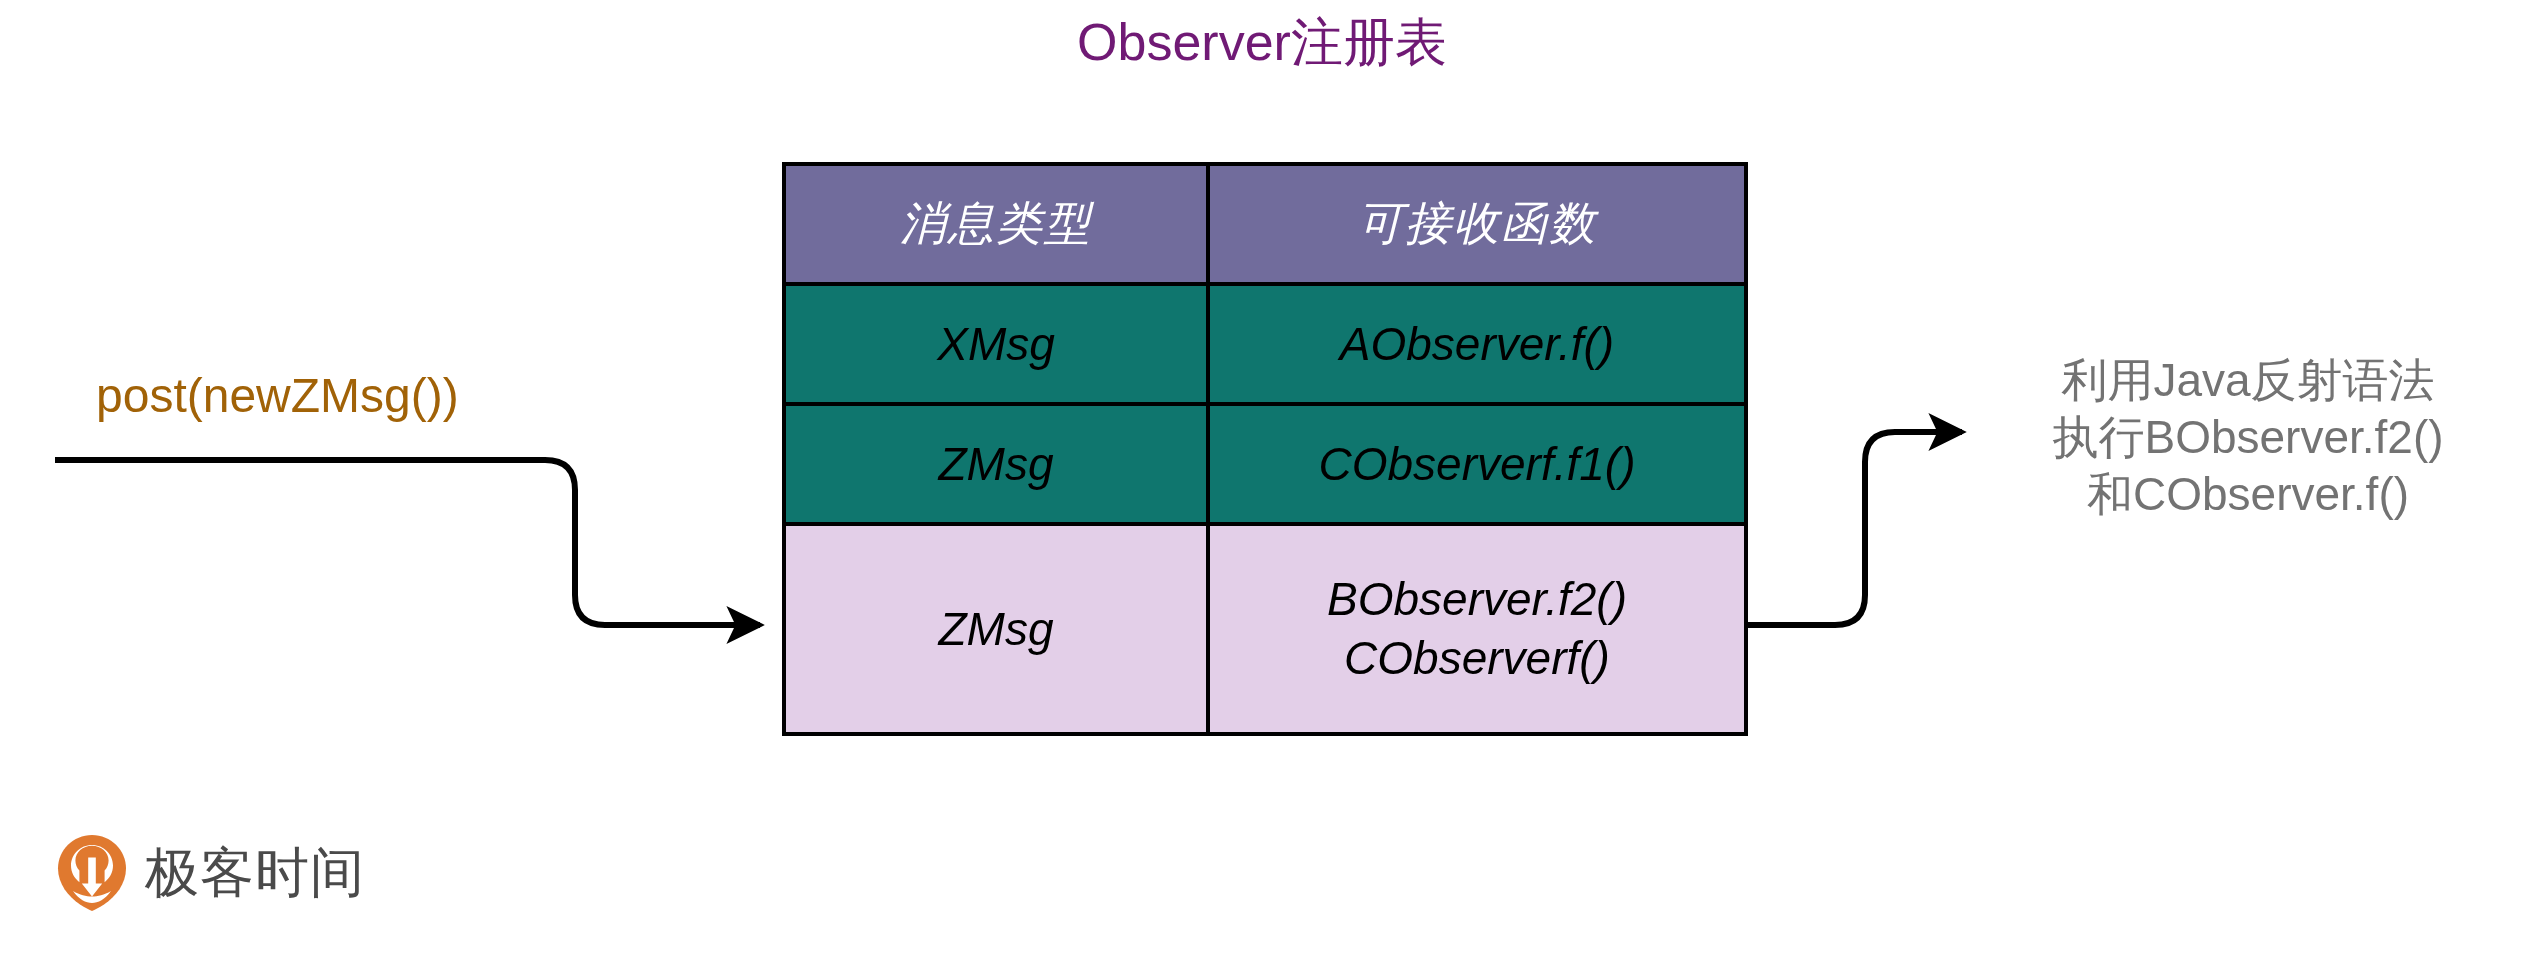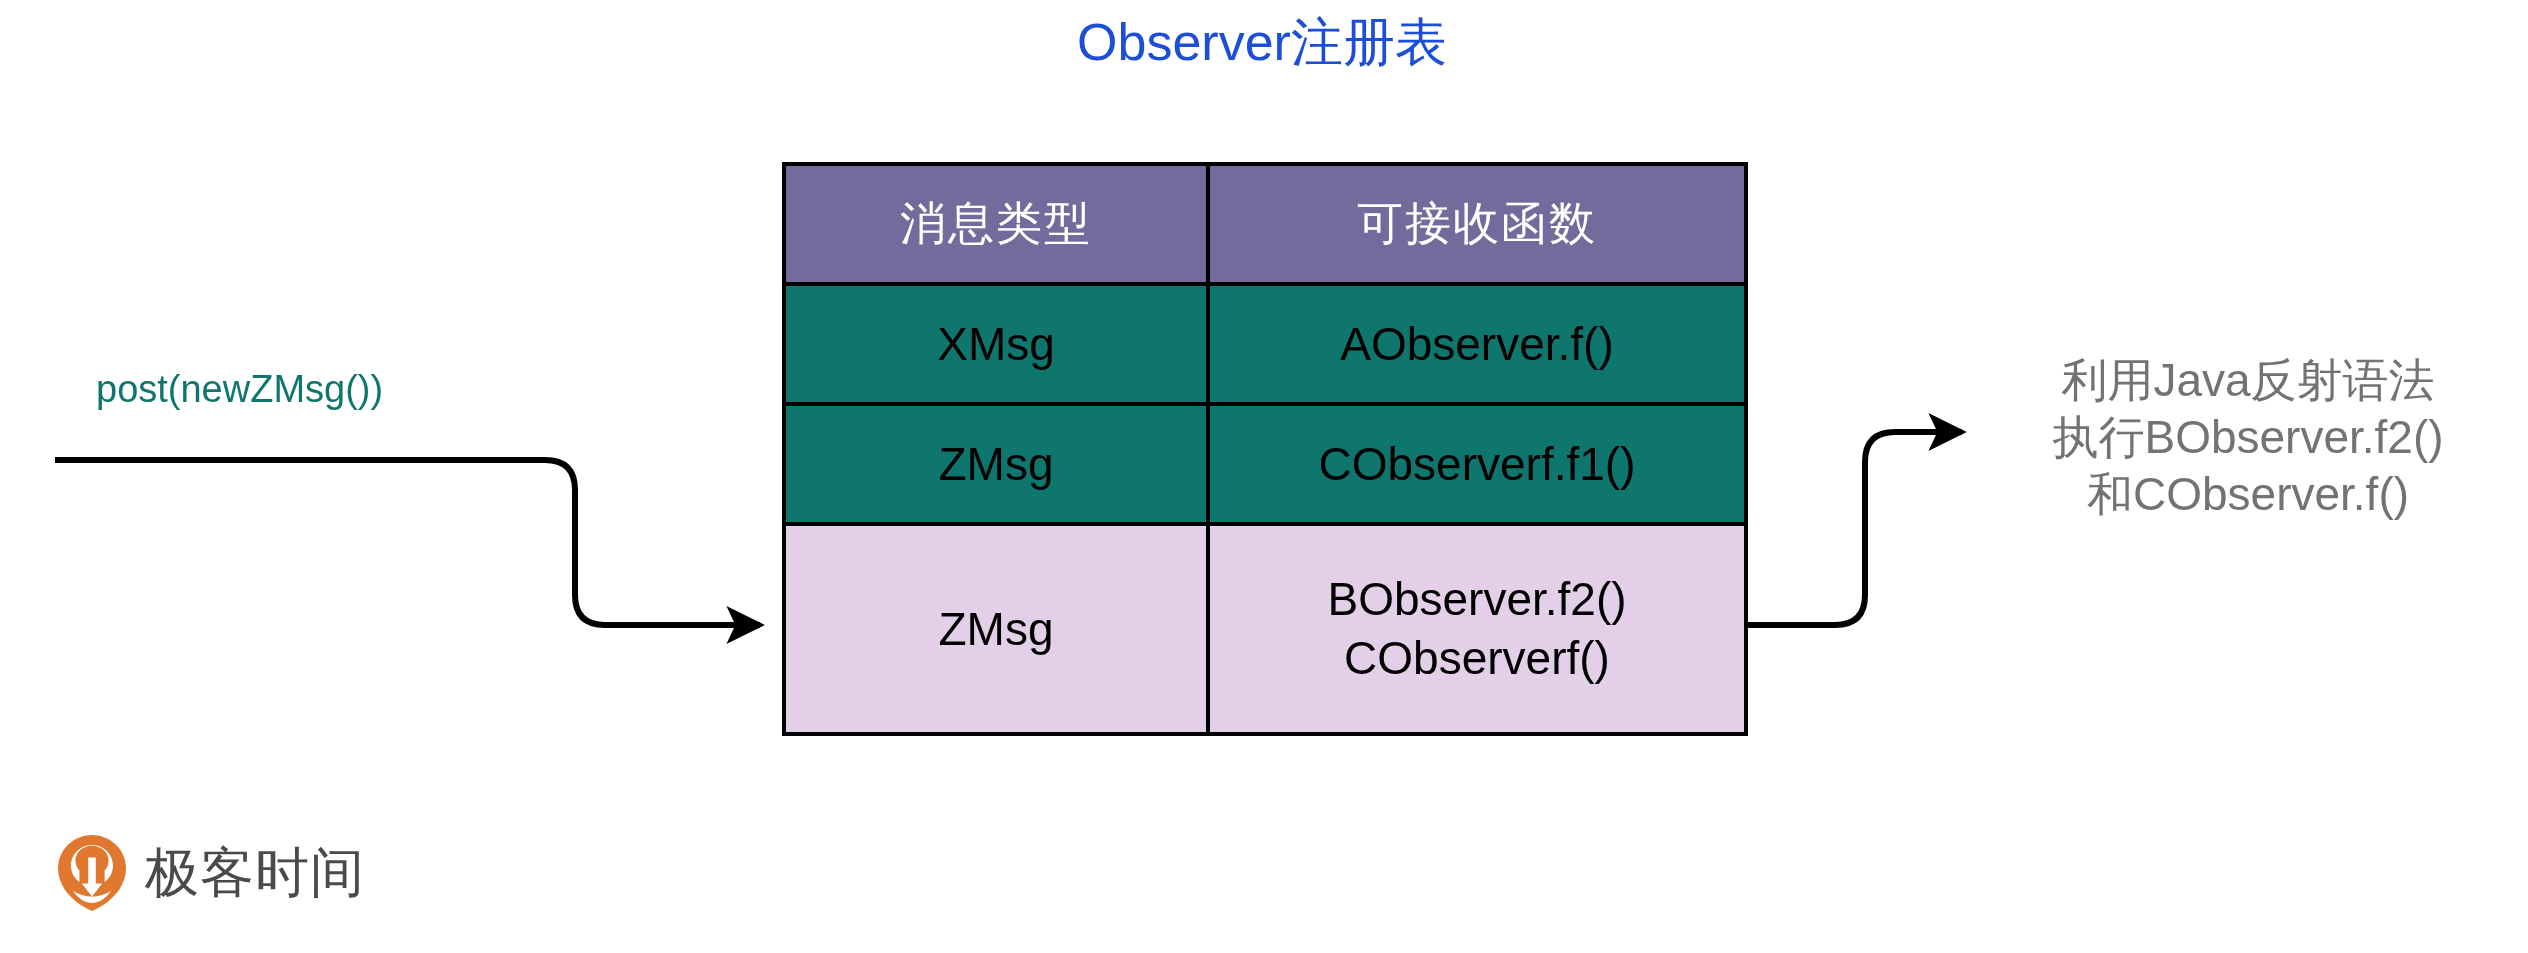--- a/index.html
+++ b/index.html
@@ -22,39 +22,40 @@
 
   
   #diagram-title {
     position: absolute;
     left: 782px;
     top: 14px;
     width: 960px;
     text-align: center;
     font-size: 52px;
     line-height: 1.1;
-    color: #1d4ed8;
+    color: #701a75;
     white-space: nowrap;
   }
 
   
   #registry-table {
     position: absolute;
     left: 782px;
     top: 162px;
     width: 962px;
     border-collapse: collapse;
     table-layout: fixed;
   }
   #registry-table td, #registry-table th {
     border: 4px solid #000000;
     padding: 0;
     text-align: center;
     vertical-align: middle;
     font-weight: normal;
+    font-style: italic;
   }
   #registry-table col.c-type  { width: 424px; }
   #registry-table col.c-funcs { width: 538px; }
 
   .hdr-cell {
     background: #716c9c;
     color: #ffffff;
     height: 116px;
     font-size: 46px;
     letter-spacing: 2px;
@@ -69,22 +70,22 @@
     background: #e3cfe8;
     height: 206px;
   }
   .cell-line { display: block; line-height: 1.28; }
 
   
   #post-label {
     position: absolute;
     left: 96px;
     top: 368px;
-    font-size: 38px;
-    color: #0f766e;
+    font-size: 48px;
+    color: #a16207;
     white-space: nowrap;
   }
   #result-label {
     position: absolute;
     left: 1998px;
     top: 352px;
     width: 500px;
     text-align: center;
     font-size: 46px;
     line-height: 1.24;

